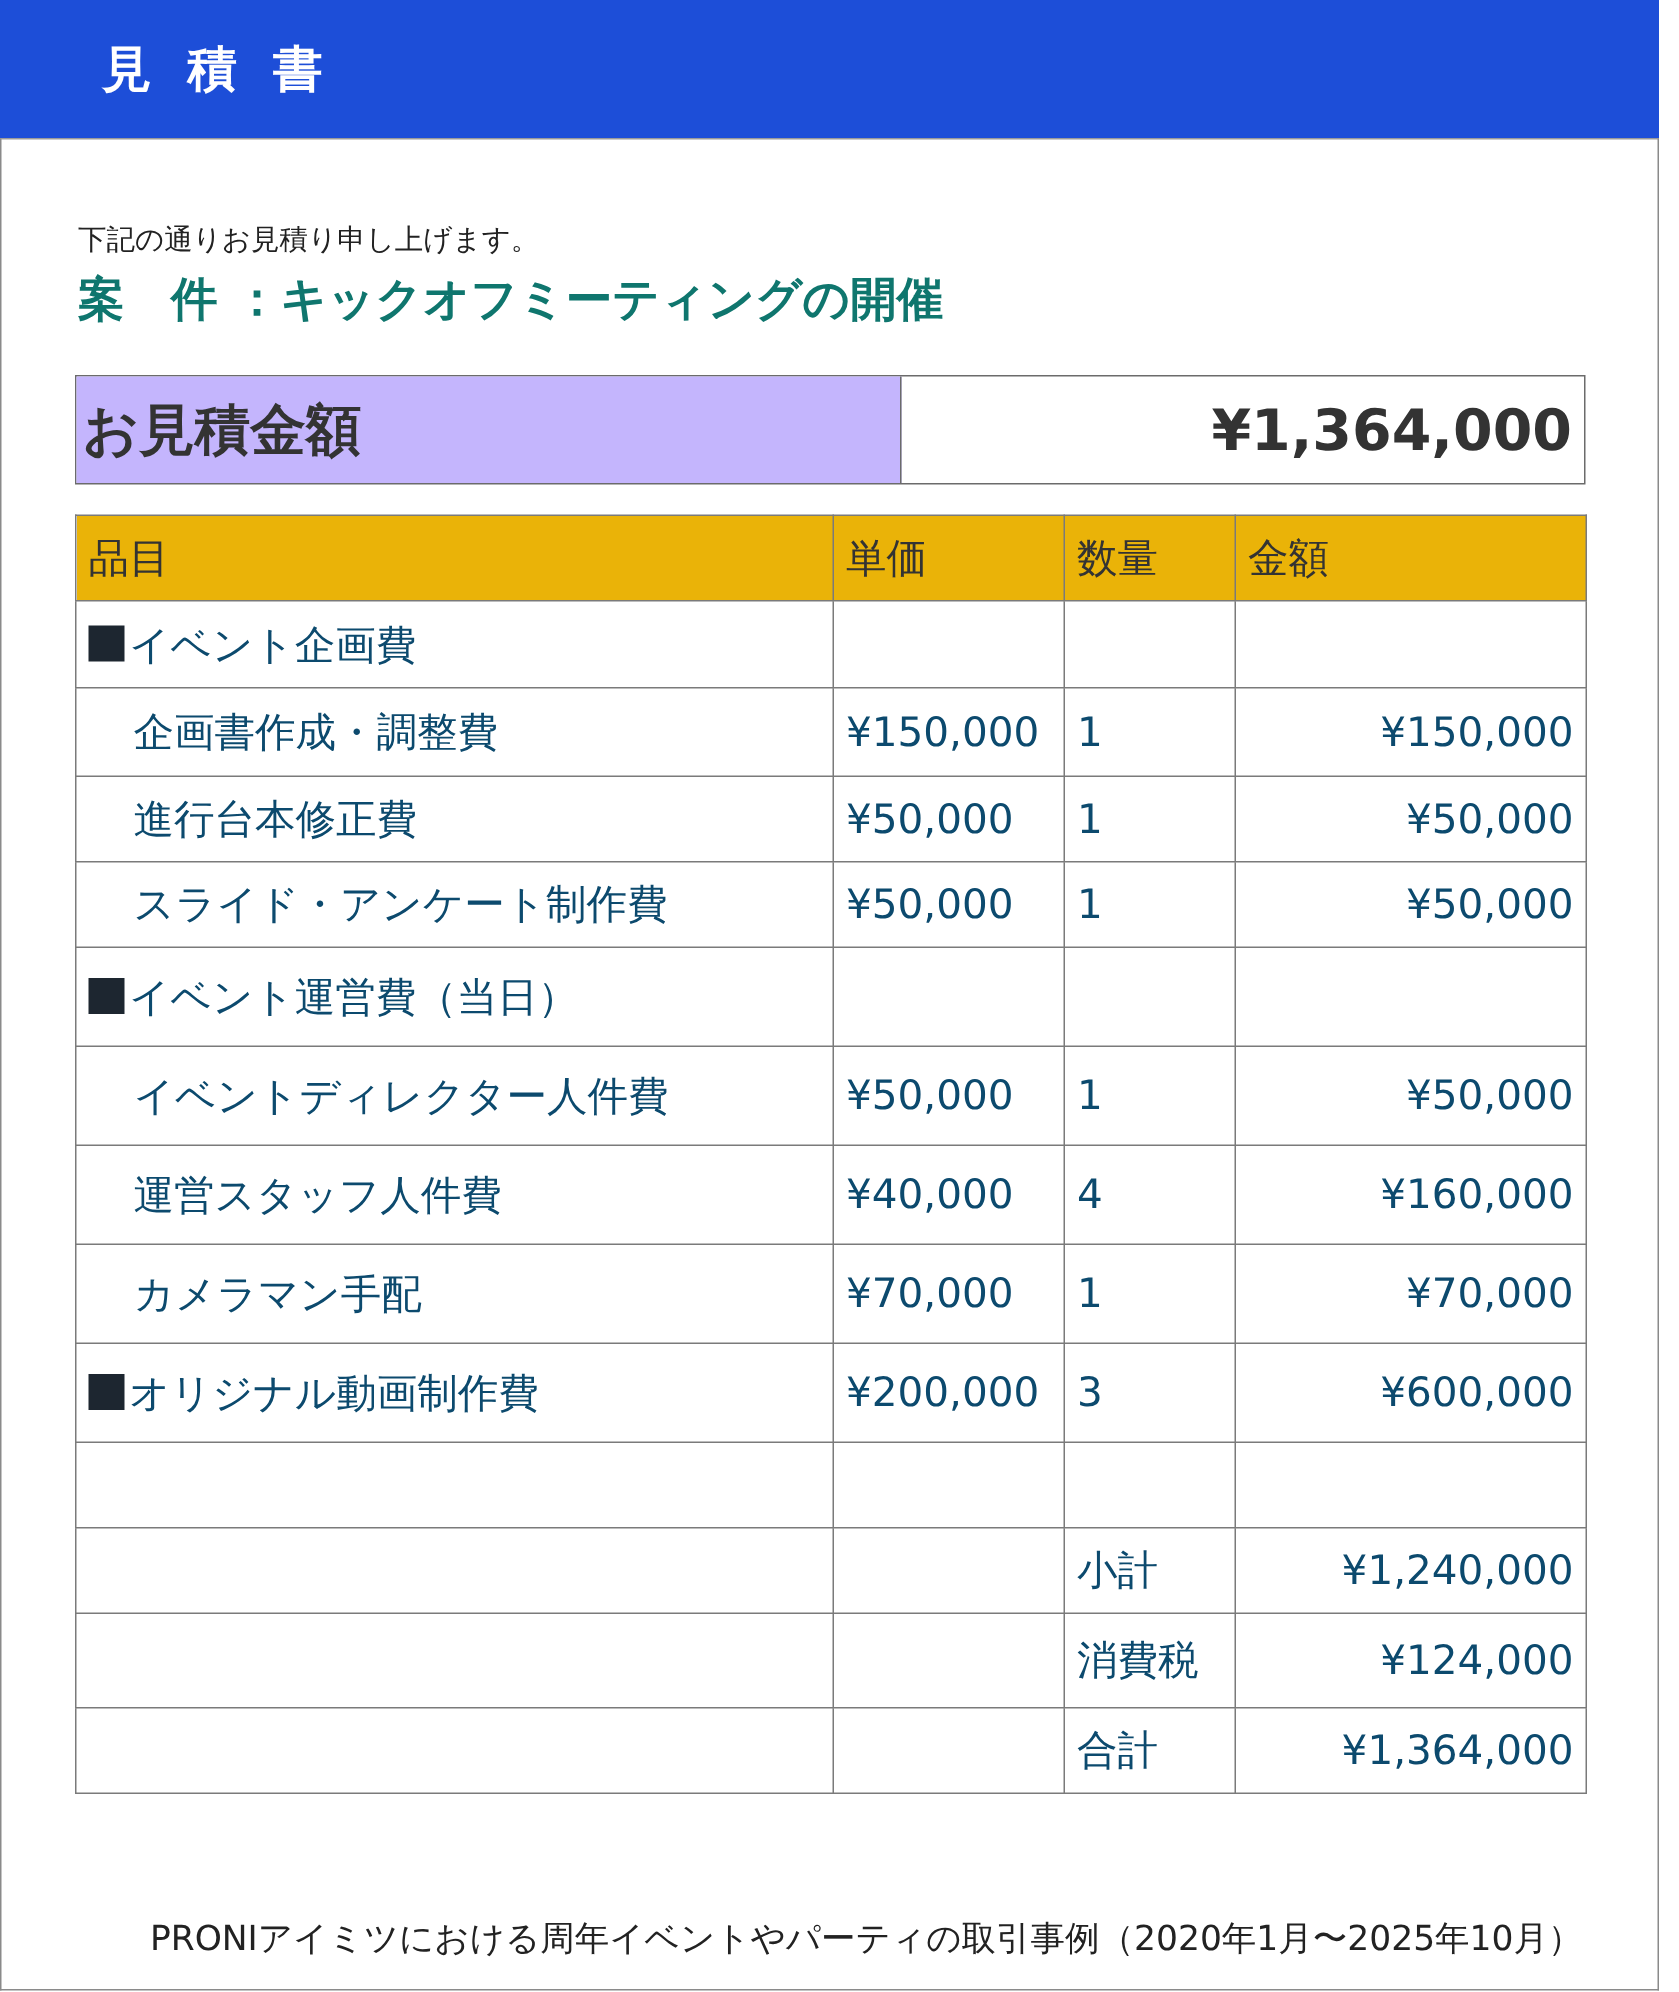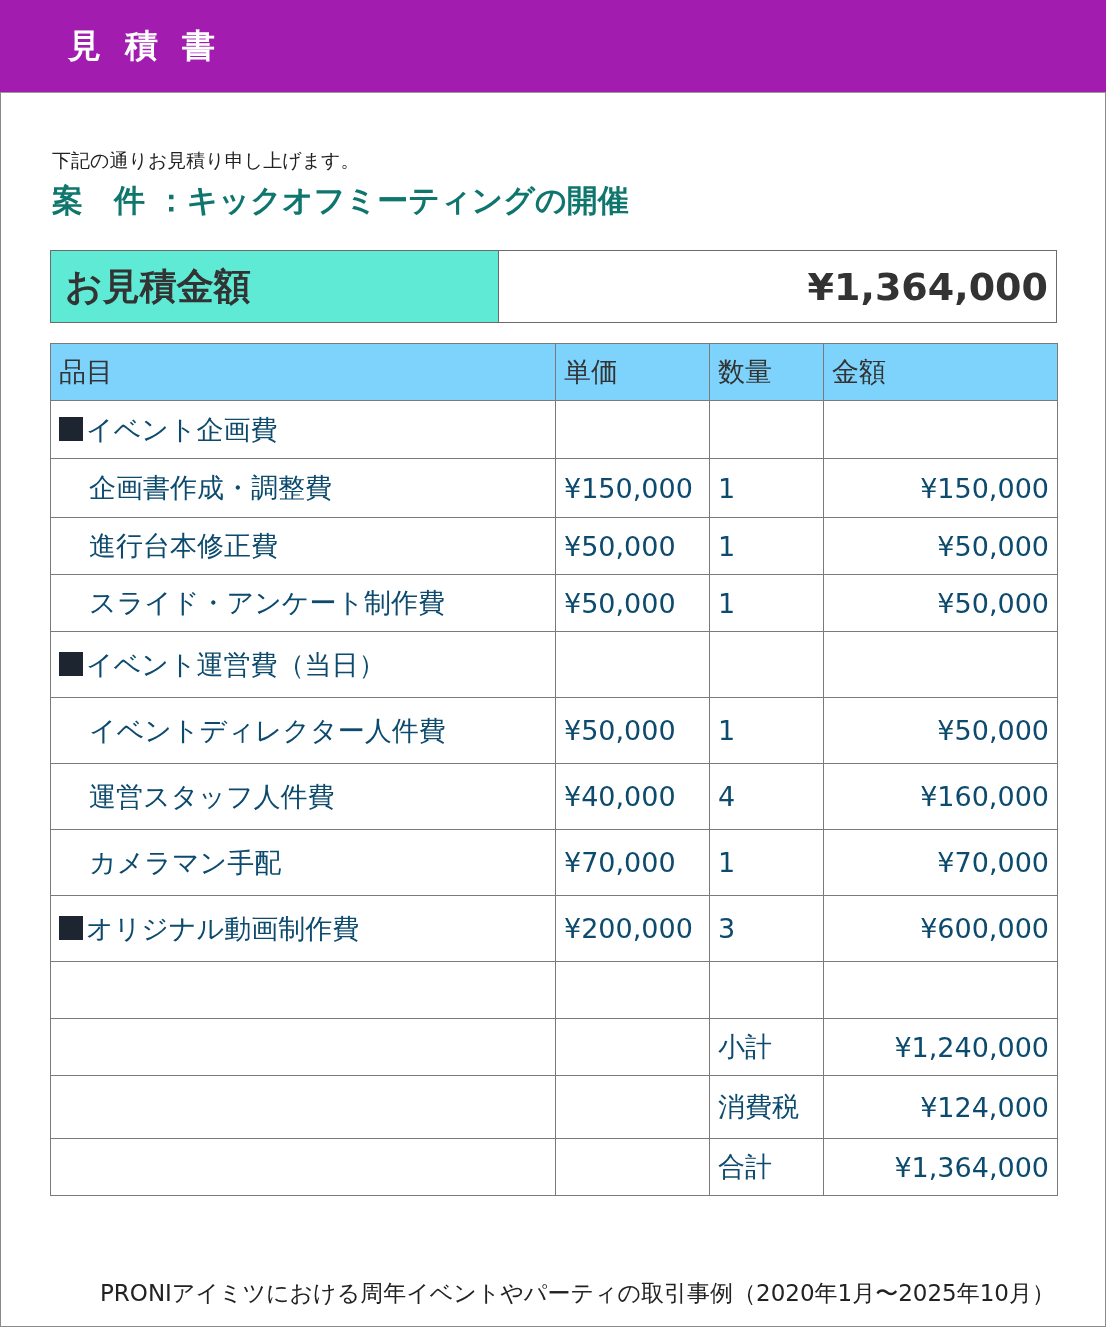--- a/index.html
+++ b/index.html
@@ -1,21 +1,21 @@
 <!DOCTYPE html>
 <html><head>
 <meta charset="utf-8">
 <style>
   * { box-sizing: border-box; margin: 0; padding: 0; }
   html, body { width: 1119px; height: 1328px; background: #ffffff; overflow: hidden; }
   body { position: relative; font-family: "DejaVu Sans", "Liberation Sans", sans-serif; color: #222; }
 
   .header-band {
     position: absolute; left: 0; top: 0; width: 1106px; height: 92px;
-    background: #a21caf;
+    background: #1d4ed8;
   }
   .header-title {
     position: absolute; left: 68px; top: 26px;
     font-size: 33px; font-weight: bold; color: #ffffff; letter-spacing: 24px;
     line-height: 40px;
   }
   .sheet {
     position: absolute; left: 0; top: 92px; width: 1106px; height: 1235px;
     border: 1px solid #8a8a8a; border-top: 1px solid #9a9a9a; background: #fff;
   }
@@ -24,38 +24,38 @@
   }
   .subject {
     position: absolute; left: 52px; top: 180px; font-size: 31px; line-height: 40px;
     font-weight: bold; color: #0f766e; white-space: pre;
   }
   .total-box {
     position: absolute; left: 50px; top: 250px; width: 1007px; height: 73px;
     border: 1px solid #6b6b6b; display: flex;
   }
   .total-label {
-    width: 448px; height: 100%; background: #5eead4; border-right: 1px solid #6b6b6b;
-    font-size: 37px; font-weight: bold; color: #333; padding-left: 14px;
+    width: 550px; height: 100%; background: #c4b5fd; border-right: 1px solid #6b6b6b;
+    font-size: 37px; font-weight: bold; color: #333; padding-left: 4px;
     display: flex; align-items: center;
   }
   .total-value {
     flex: 1; font-size: 38px; font-weight: bold; color: #333; text-align: right;
     padding-right: 8px; display: flex; align-items: center; justify-content: flex-end;
   }
 
   table.items {
     position: absolute; left: 50px; top: 343px; width: 1007px;
     border-collapse: collapse; table-layout: fixed;
   }
   table.items td, table.items th {
     border: 1px solid #7a7a7a; font-size: 27px; font-weight: normal; color: #0c4a6e;
     padding: 0 8px; white-space: nowrap; overflow: hidden; vertical-align: middle;
   }
-  table.items th { background: #7dd3fc; text-align: left; color: #333; height: 57px; }
+  table.items th { background: #eab308; text-align: left; color: #333; height: 57px; }
   table.items td.num-right { text-align: right; }
   table.items td.indent { padding-left: 38px; font-family: Liberation Mono, monospace; }
   .bullet {
     display: inline-block; width: 24px; height: 24px; background: #1d2630;
     vertical-align: -2px; margin-right: 3px;
   }
   .footnote {
     position: absolute; right: 64px; top: 1281px; font-size: 23px; line-height: 24px; color: #222;
   }
 </style>

